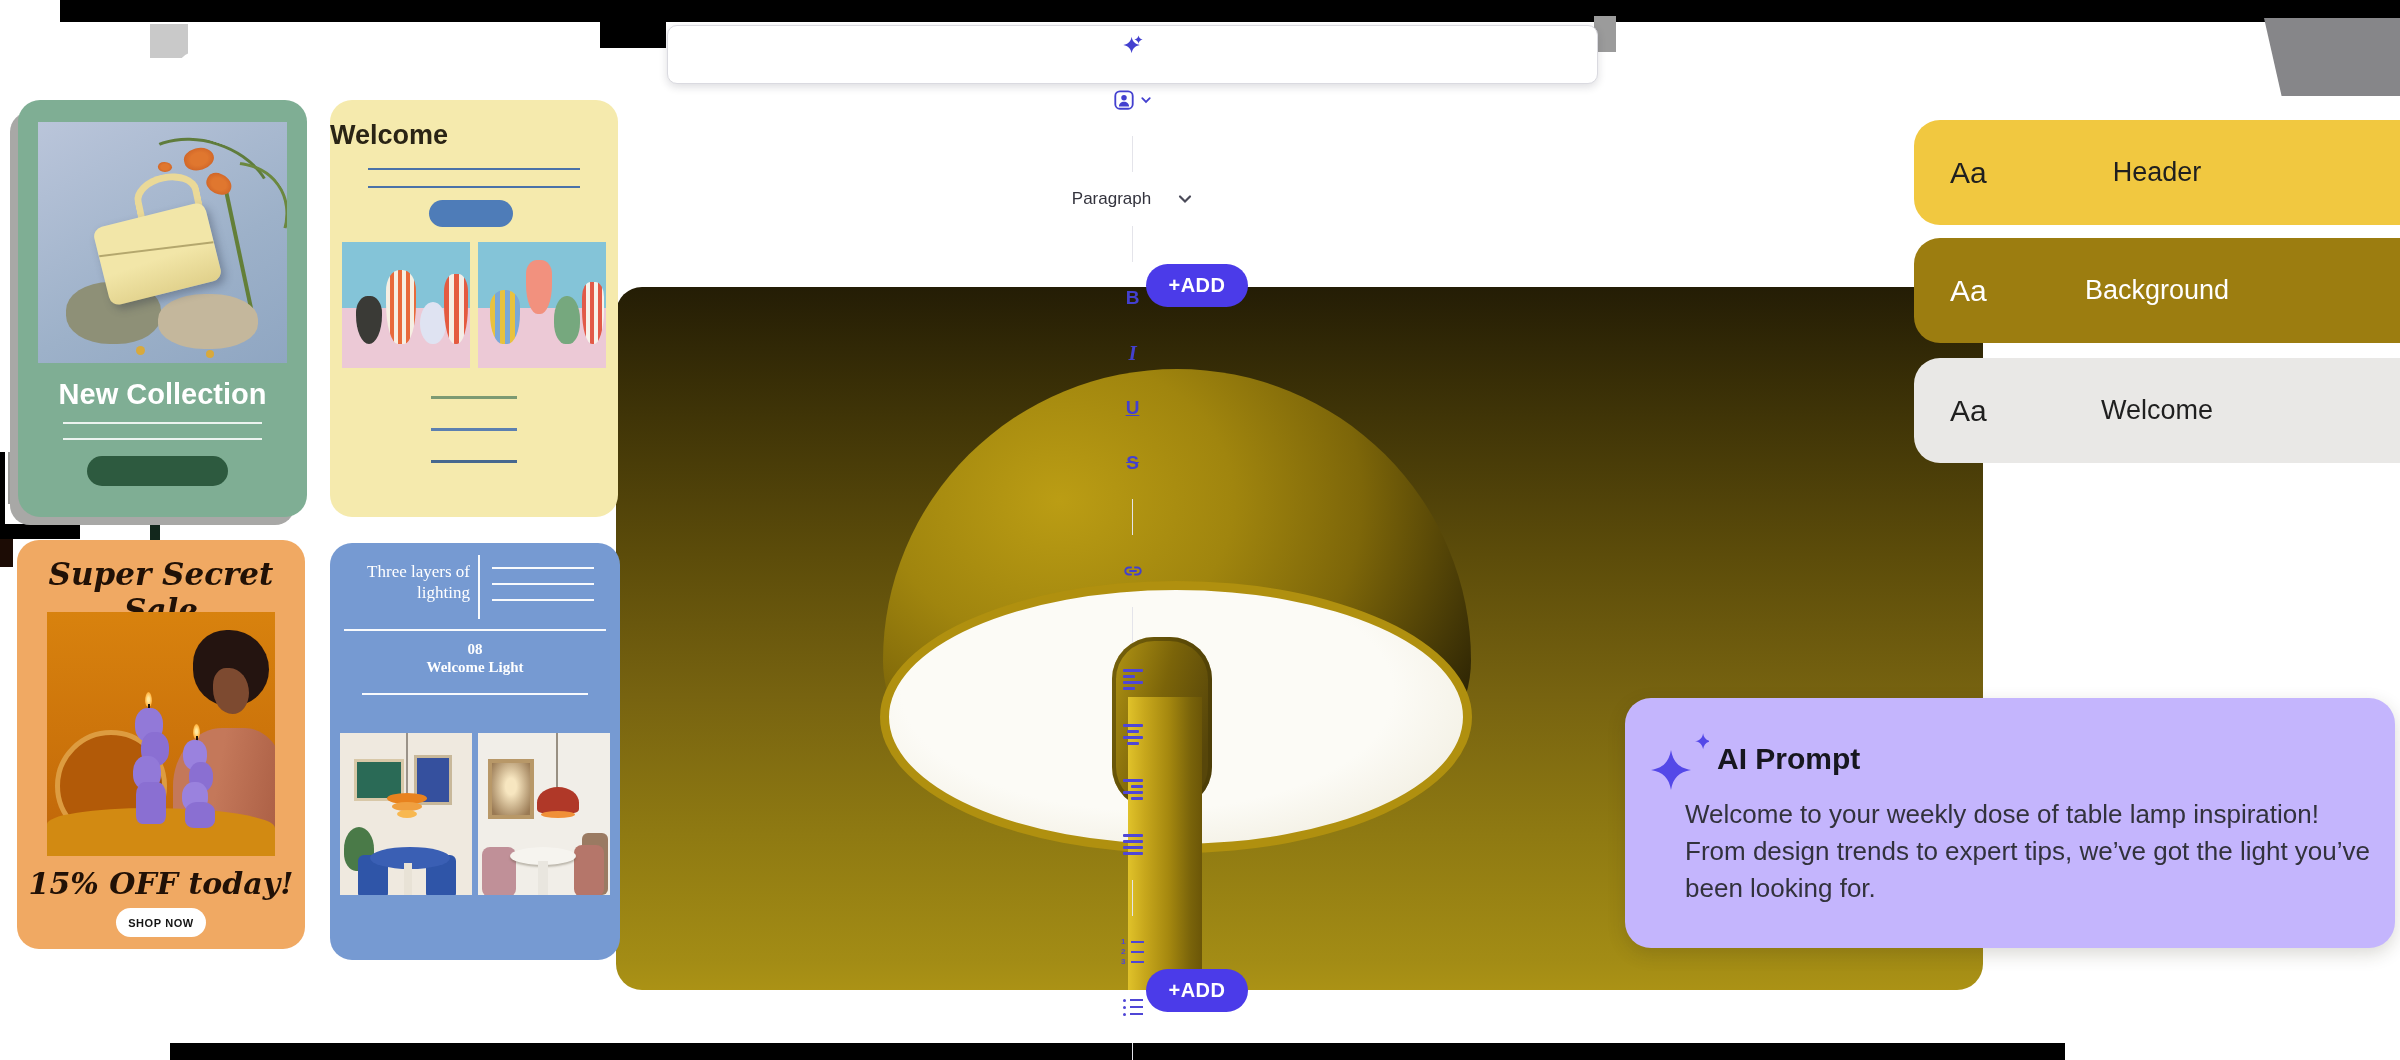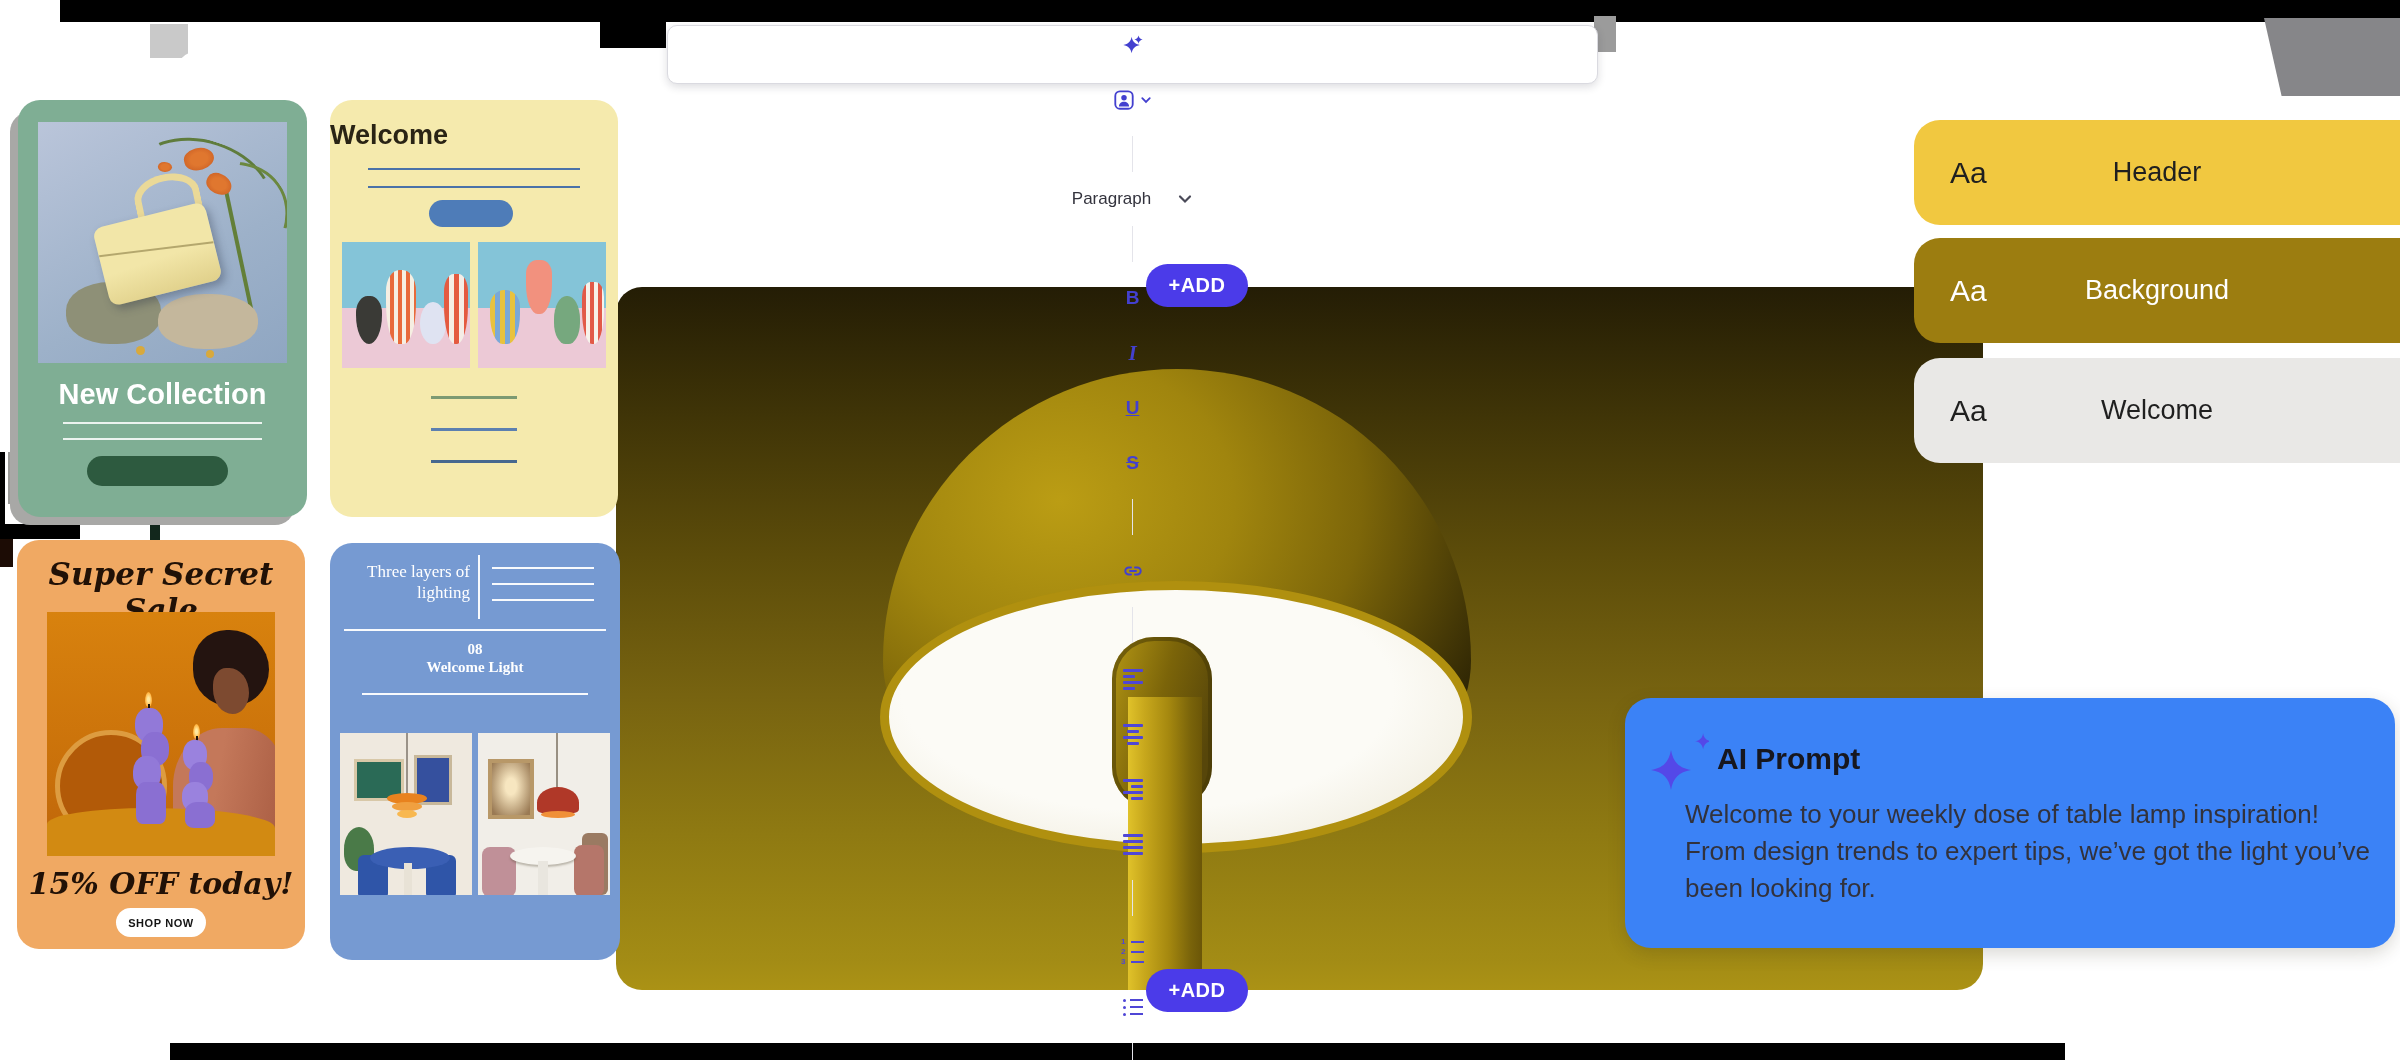--- a/index.html
+++ b/index.html
@@ -116,21 +116,21 @@
   .shape { position:absolute; }
 
   
   .swatch { position:absolute; left:1914px; width:486px; height:105px; border-radius:26px 0 0 26px; z-index:3;
     display:flex; align-items:center; cursor:pointer; }
   .swatch .sample { position:absolute; left:36px; font-size:30px; }
   .swatch .slabel { position:absolute; left:0; right:0; text-align:center; font-size:27px; }
   .swatch-shadow { position:absolute; left:2266px; width:134px; height:7px; background:#ababab; z-index:2; }
 
   
-  #ai-card { left:1625px; top:698px; width:770px; height:250px; background:#3b82f6; border-radius:26px; z-index:4;
+  #ai-card { left:1625px; top:698px; width:770px; height:250px; background:#c4b5fd; border-radius:26px; z-index:4;
     box-shadow:0 6px 18px rgba(50,45,20,.18); }
   #ai-title { left:92px; top:44px; font-size:30px; font-weight:700; color:#17171f; }
   #ai-body { left:60px; top:98px; width:685px; font-size:26px; line-height:37px; color:#32323c; }
   #ai-sparkle { left:26px; top:34px; }
 
   svg { display:block; }
 </style>
 </head>
 <body>
 

